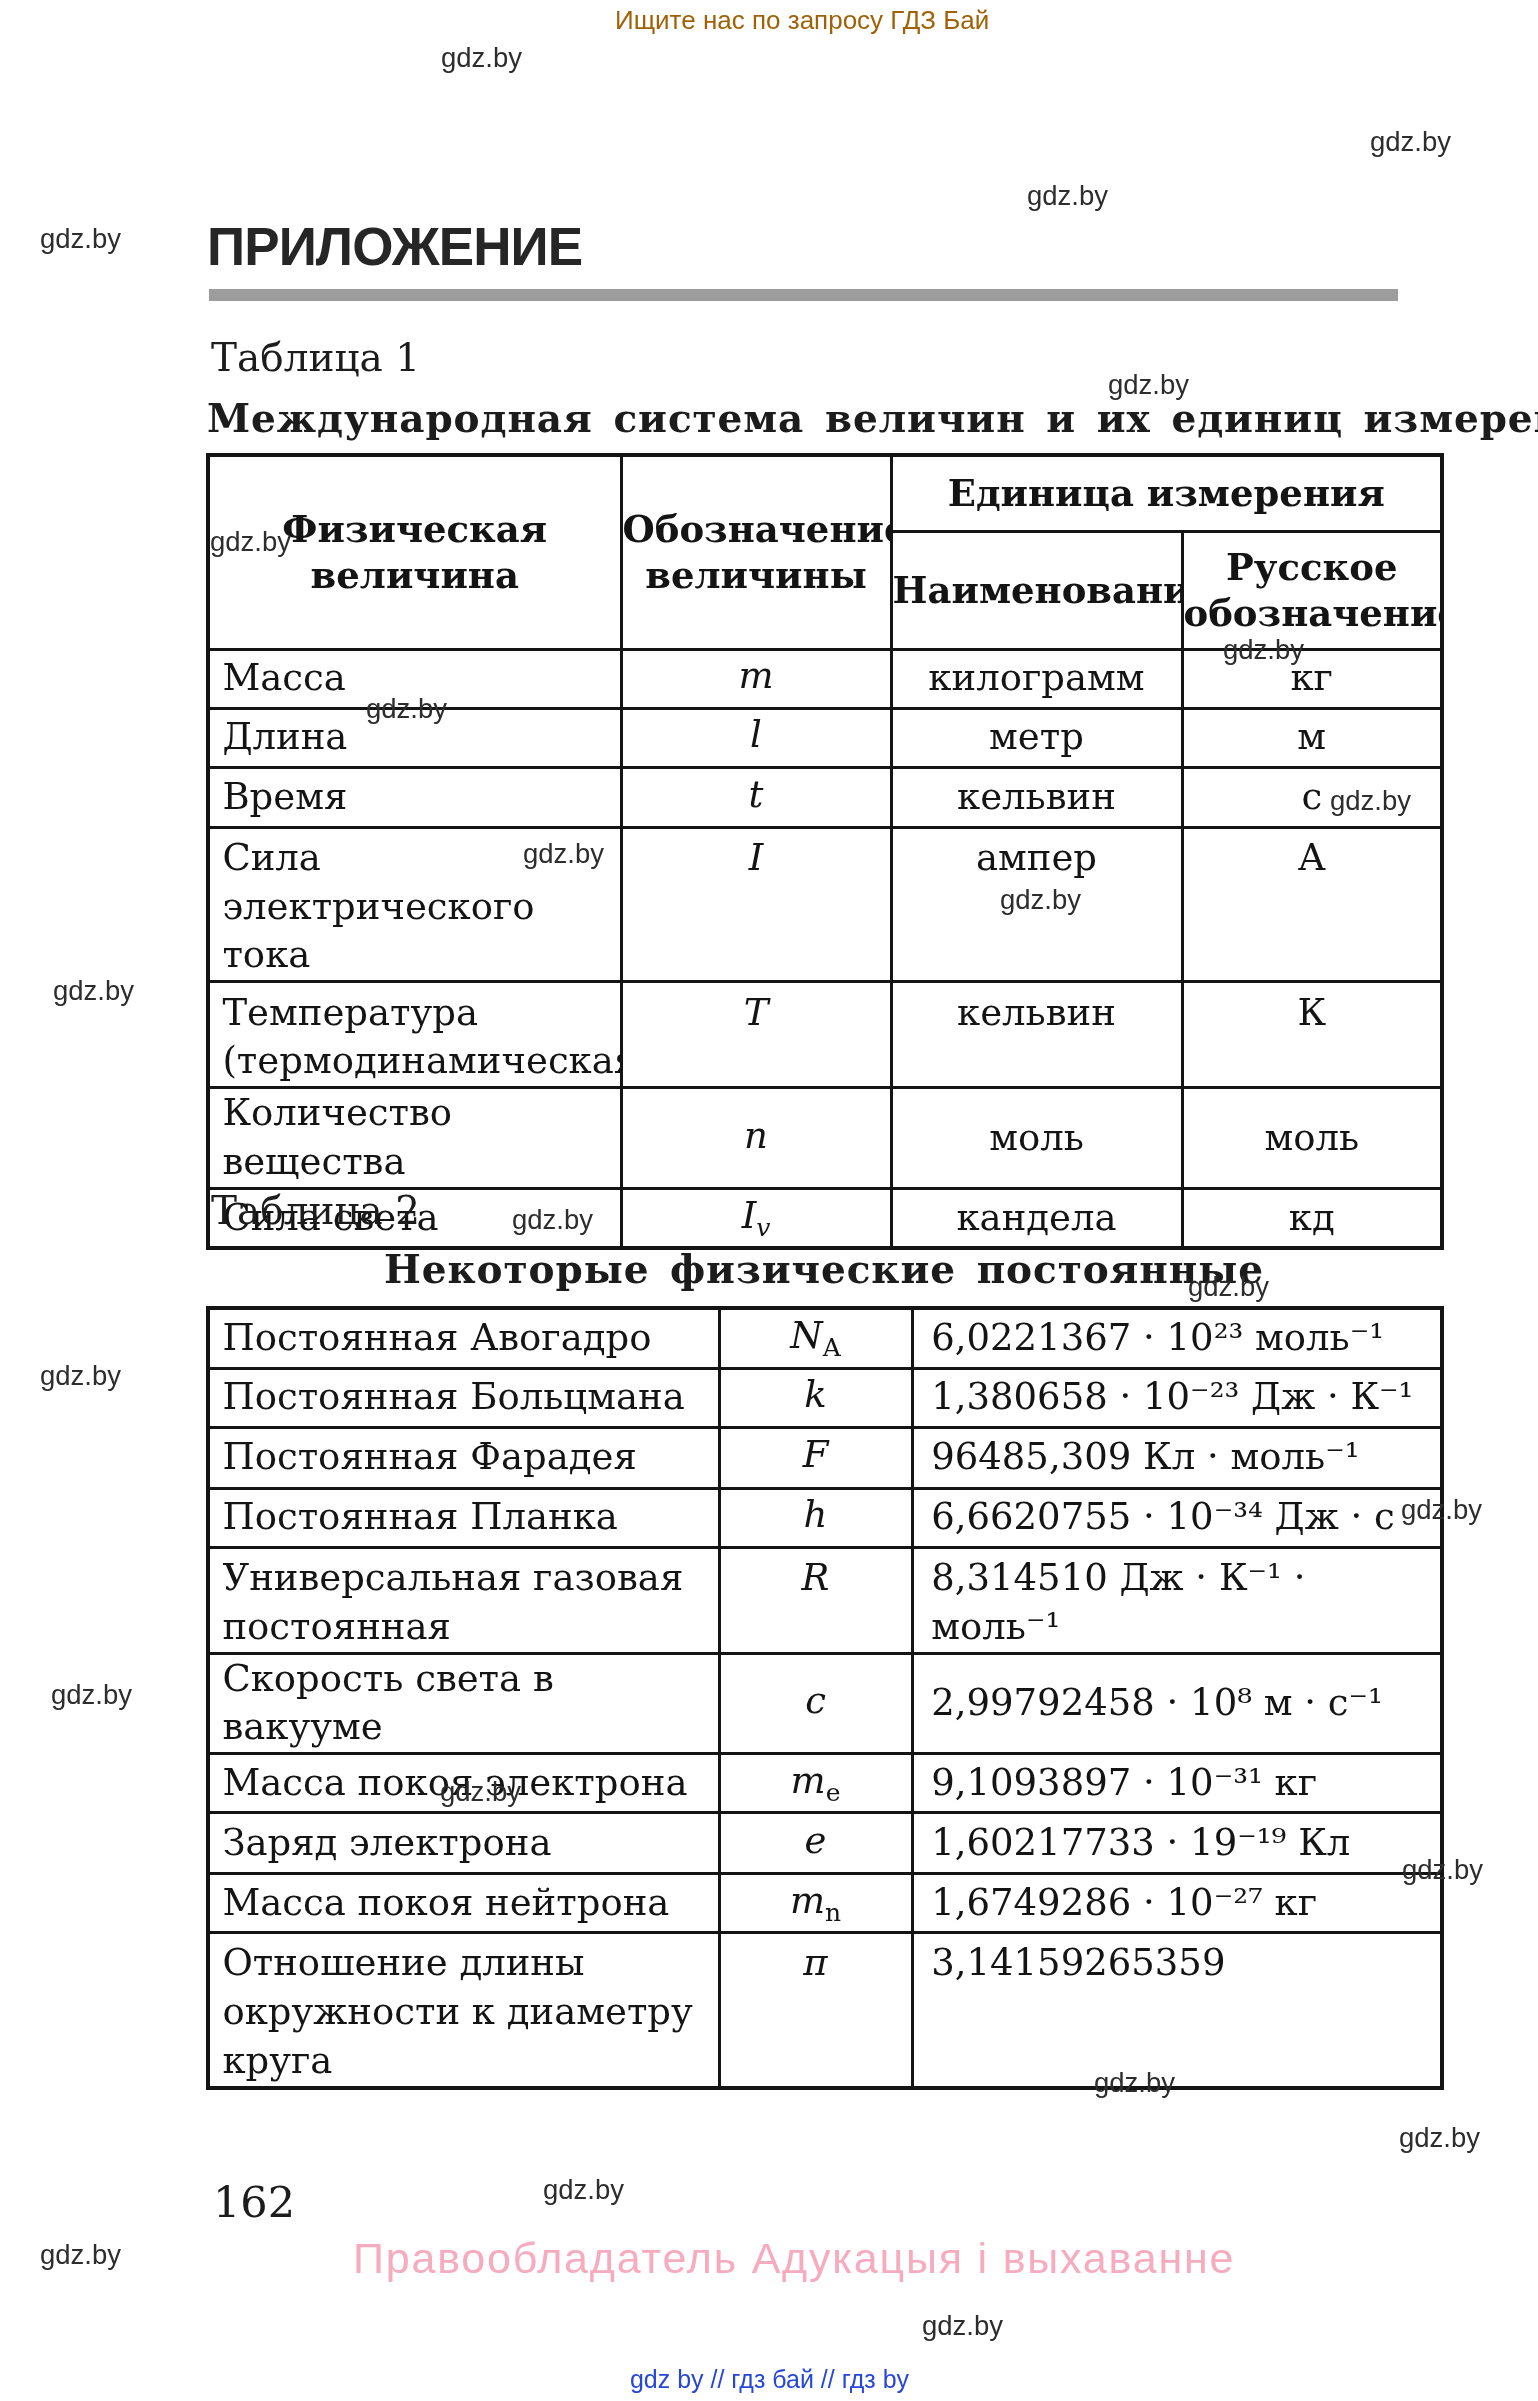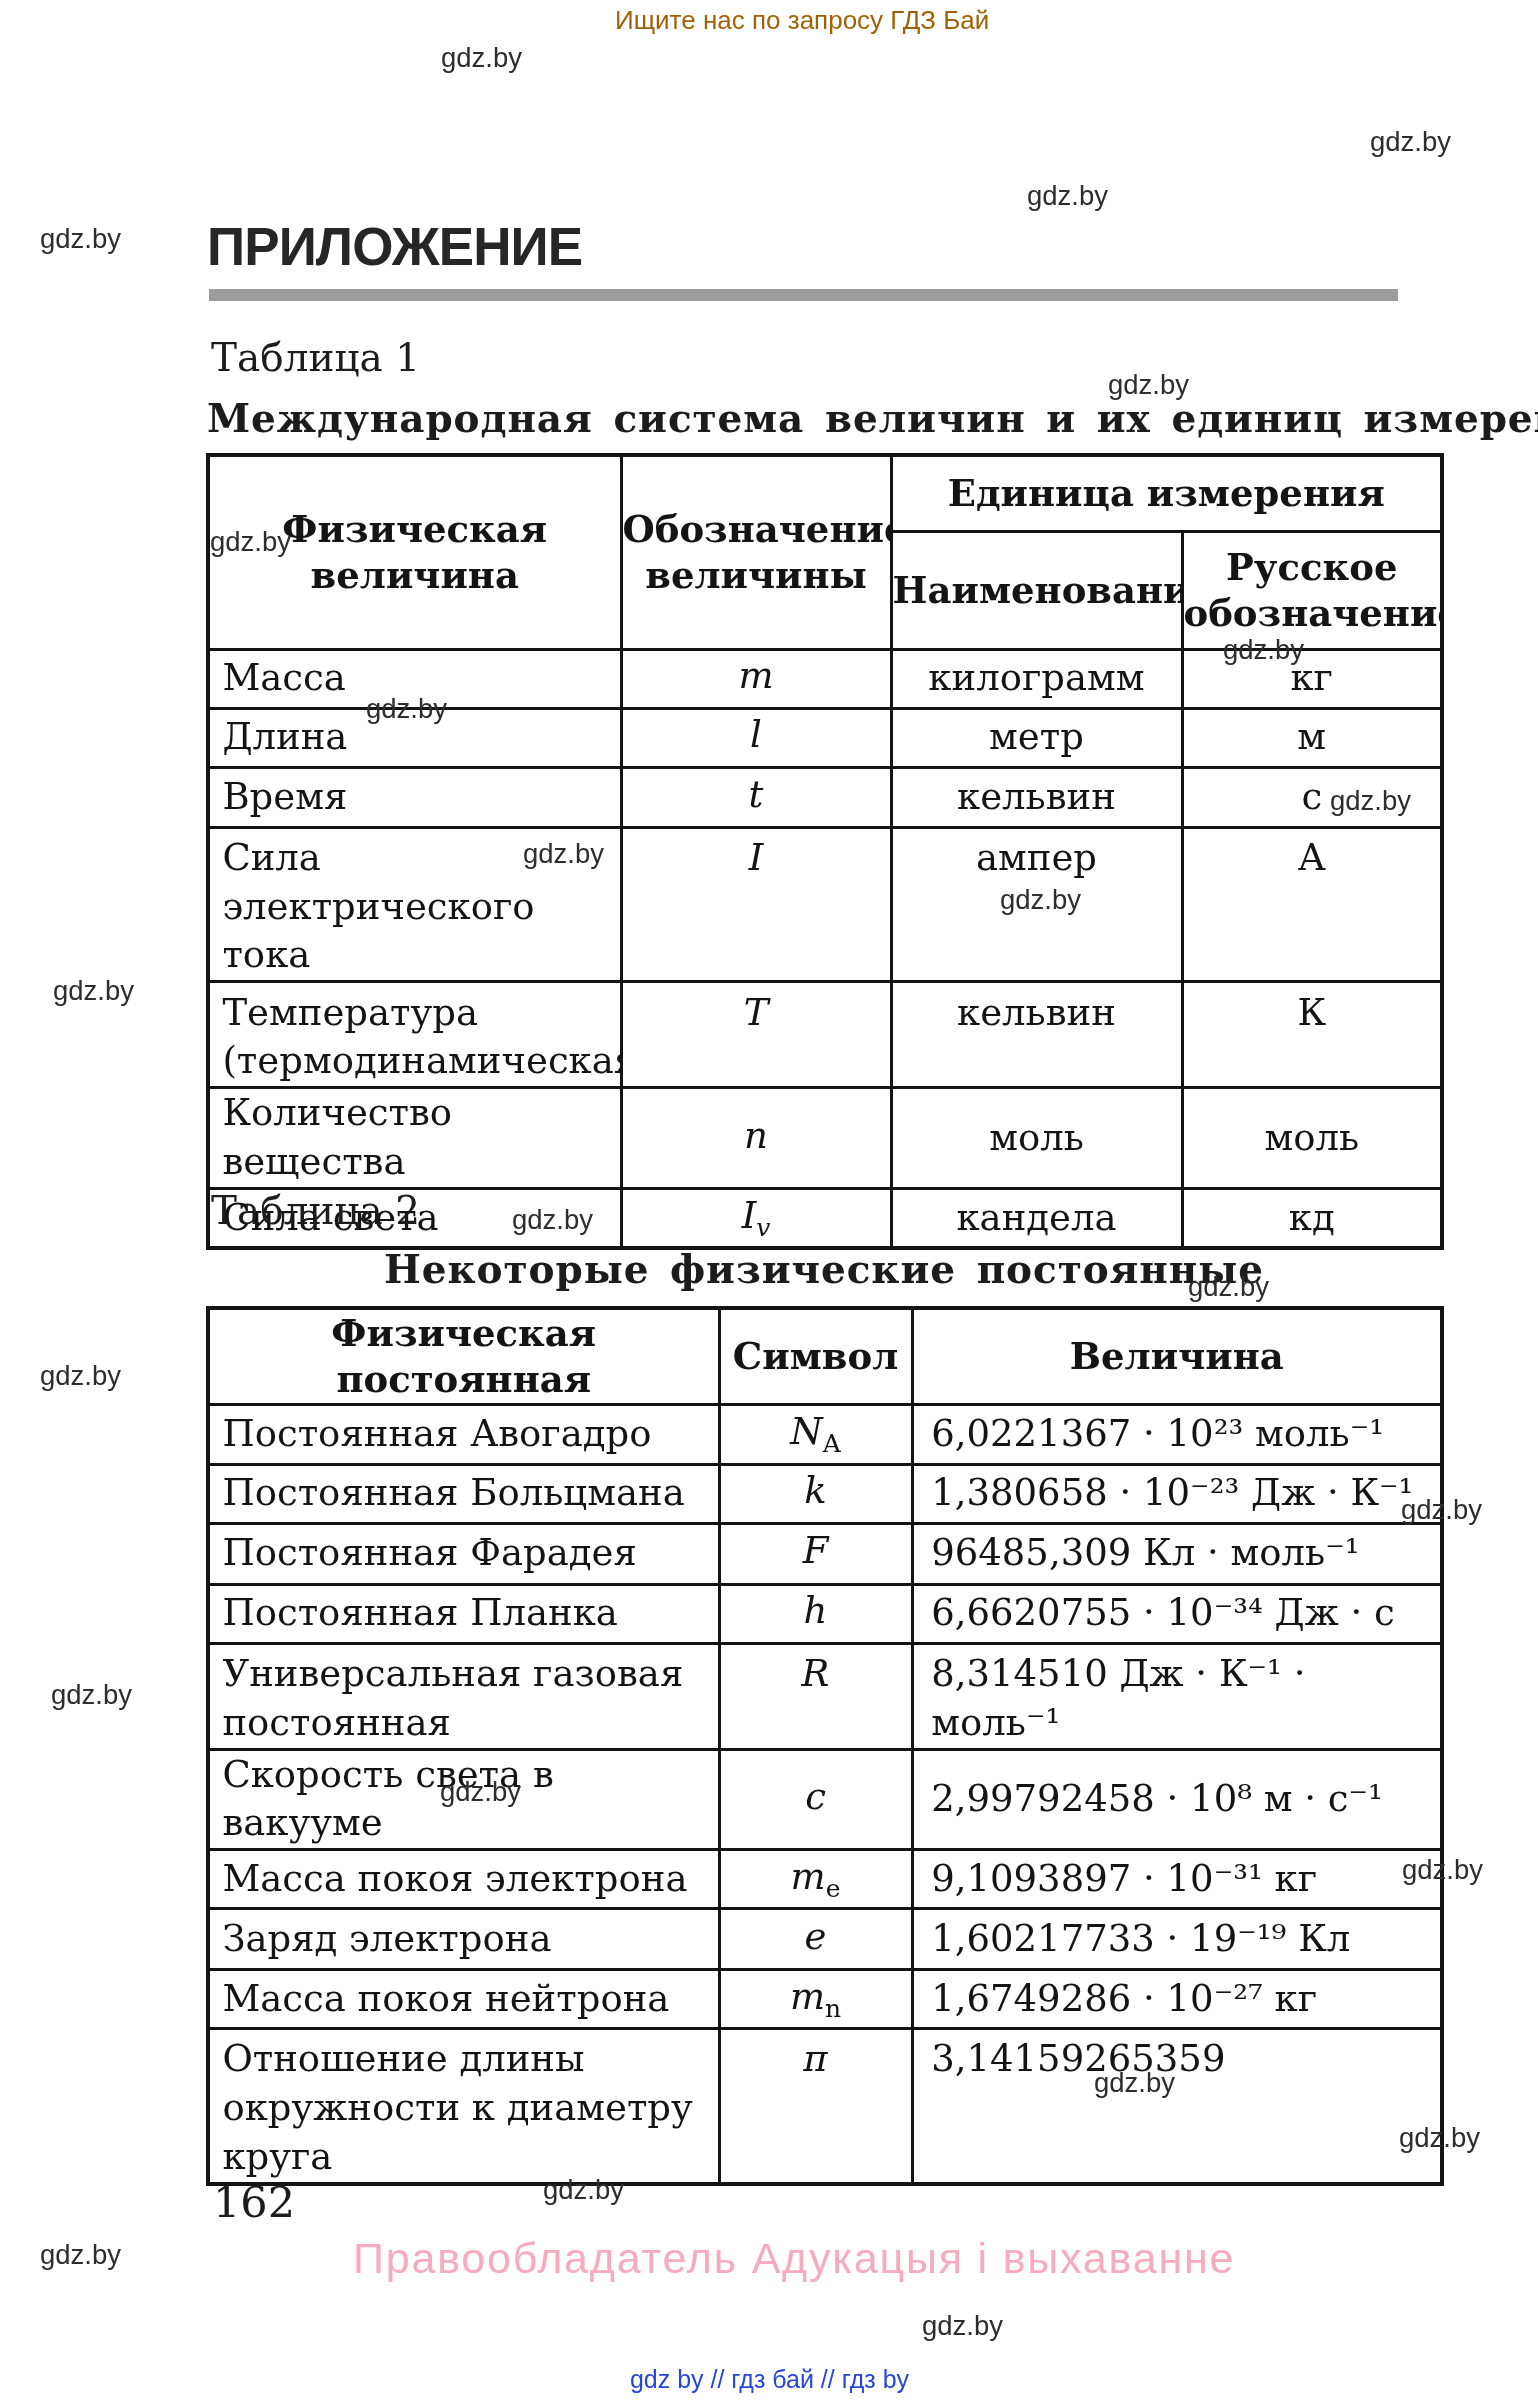--- a/index.html
+++ b/index.html
@@ -177,25 +177,20 @@
 <div class="tcaption c2">Таблица 2</div>
 <div class="ttitle t2">Некоторые физические постоянные</div>
 
 <table id="table2">
   <colgroup>
       <col style="width:511px">
       <col style="width:193px">
       <col style="width:530px">
     </colgroup>
   <tbody>
-      <tr style="height:58px">
-    <th>Физическая постоянная</th>
-    <th>Символ</th>
-    <th>Величина</th>
-  </tr>
   <tr style="height:60px">
     <td class="name">Постоянная Авогадро</td>
     <td class="sym"><span>N</span><sub>A</sub></td>
     <td class="val">6,0221367 · 10²³ моль⁻¹</td>
   </tr>
   <tr style="height:59px">
     <td class="name">Постоянная Больцмана</td>
     <td class="sym"><span>k</span><sub></sub></td>
     <td class="val">1,380658 · 10⁻²³ Дж · К⁻¹</td>
   </tr>

